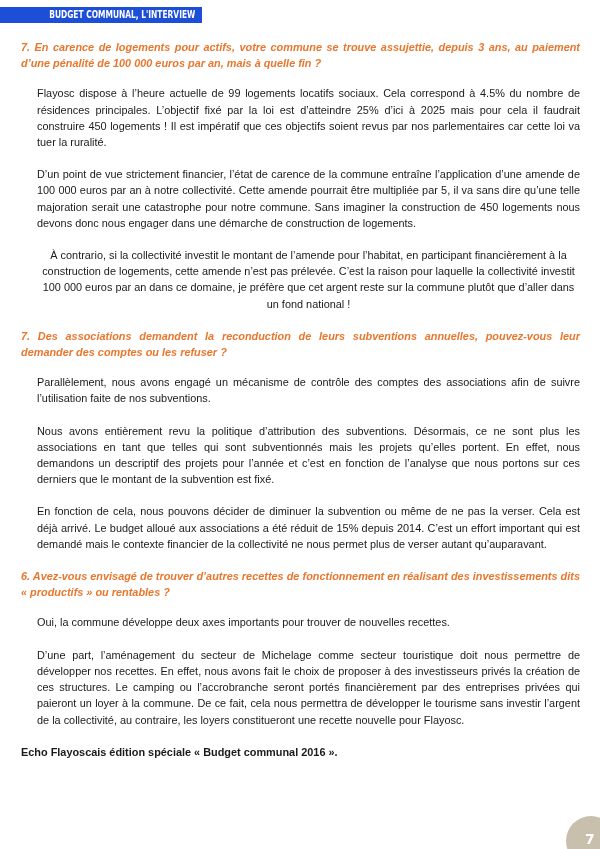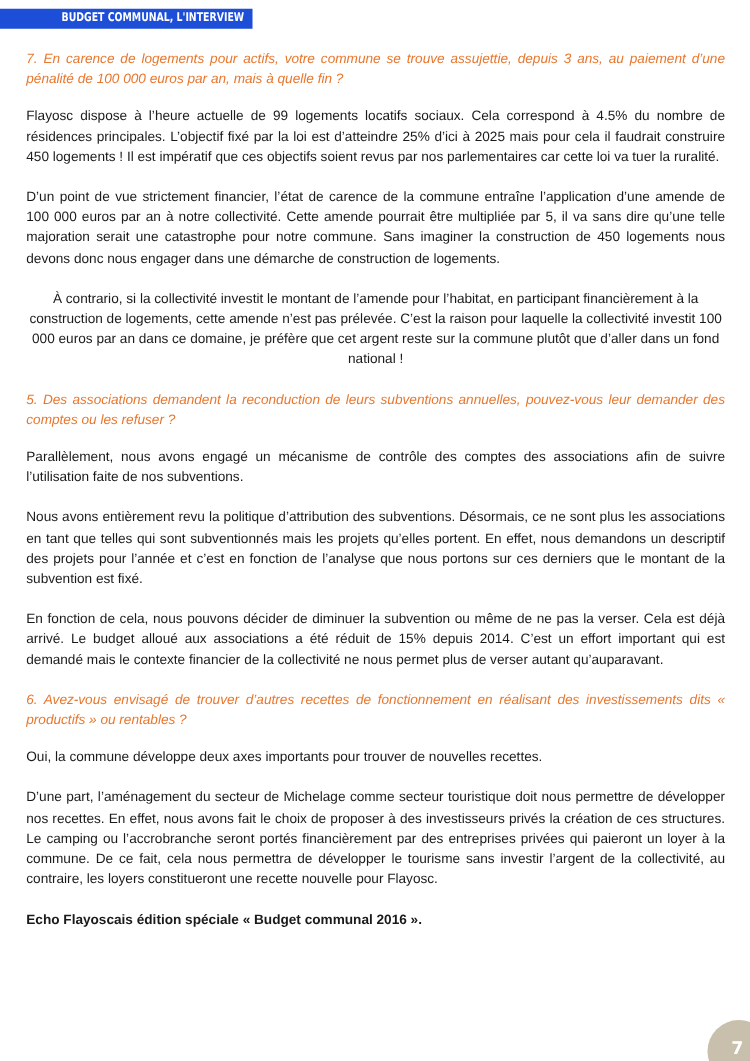--- a/index.html
+++ b/index.html
@@ -18,25 +18,25 @@
     font-family: "DejaVu Sans", sans-serif;
     font-size: 9.6px; font-weight: bold; letter-spacing: 0px;
     color: #ffffff; transform: scaleX(0.78); transform-origin: right center;
     white-space: nowrap; line-height: 14px;
   }
   .content {
     position: absolute; left: 21px; top: 39px; width: 559px;
     font-size: 10.9px; line-height: 16.2px;
   }
   .q {
-    color: #e8772e; font-weight: normal; font-style: italic;
+    color: #e8772e; font-weight: bold; font-style: italic;
     text-align: justify; margin: 0 0 14px 0;
   }
   .p {
-    text-align: justify; margin: 0 0 16px 0;
+    text-align: justify; margin: 0 0 16px 16px;
   }
   .p.left { text-align: center; }
   .sig { font-weight: bold; margin: 0; }
   .page-num {
     position: absolute; left: 566px; top: 816px; width: 50px; height: 50px;
     border-radius: 50%; background: #c8bfad;
   }
   .page-num span {
     position: absolute; left: 19px; top: 15px;
     color: #ffffff; font-weight: bold; font-size: 14px;
@@ -53,21 +53,21 @@
 <div class="content">
 
   <div>
     <p class="q">7. En carence de logements pour actifs, votre commune se trouve assujettie, depuis 3 ans, au paiement d’une pénalité de 100 000 euros par an, mais à quelle fin ?</p>
     <p class="p">Flayosc dispose à l’heure actuelle de 99 logements locatifs sociaux. Cela correspond à 4.5% du nombre de résidences principales. L’objectif fixé par la loi est d’atteindre 25% d’ici à 2025 mais pour cela il faudrait construire 450 logements ! Il est impératif que ces objectifs soient revus par nos parlementaires car cette loi va tuer la ruralité.</p>
     <p class="p">D’un point de vue strictement financier, l’état de carence de la commune entraîne l’application d’une amende de 100 000 euros par an à notre collectivité. Cette amende pourrait être multipliée par 5, il va sans dire qu’une telle majoration serait une catastrophe pour notre commune. Sans imaginer la construction de 450 logements nous devons donc nous engager dans une démarche de construction de logements.</p>
     <p class="p left">À contrario, si la collectivité investit le montant de l’amende pour l’habitat, en participant financièrement à la construction de logements, cette amende n’est pas prélevée. C’est la raison pour laquelle la collectivité investit 100 000 euros par an dans ce domaine, je préfère que cet argent reste sur la commune plutôt que d’aller dans un fond national !</p>
   </div>
 
   <div>
-    <p class="q">5. Des associations demandent la reconduction de leurs subventions annuelles, pouvez-vous leur demander des comptes ou les refuser ?</p>
+    <p class="q">7. Des associations demandent la reconduction de leurs subventions annuelles, pouvez-vous leur demander des comptes ou les refuser ?</p>
     <p class="p">Parallèlement, nous avons engagé un mécanisme de contrôle des comptes des associations afin de suivre l’utilisation faite de nos subventions.</p>
     <p class="p">Nous avons entièrement revu la politique d’attribution des subventions. Désormais, ce ne sont plus les associations en tant que telles qui sont subventionnés mais les projets qu’elles portent. En effet, nous demandons un descriptif des projets pour l’année et c’est en fonction de l’analyse que nous portons sur ces derniers que le montant de la subvention est fixé.</p>
     <p class="p">En fonction de cela, nous pouvons décider de diminuer la subvention ou même de ne pas la verser. Cela est déjà arrivé. Le budget alloué aux associations a été réduit de 15% depuis 2014. C’est un effort important qui est demandé mais le contexte financier de la collectivité ne nous permet plus de verser autant qu’auparavant.</p>
   </div>
 
   <div>
     <p class="q">6. Avez-vous envisagé de trouver d’autres recettes de fonctionnement en réalisant des investissements dits « productifs » ou rentables ?</p>
     <p class="p">Oui, la commune développe deux axes importants pour trouver de nouvelles recettes.</p>
     <p class="p">D’une part,  l’aménagement du secteur de Michelage comme secteur touristique doit nous permettre de développer nos recettes. En effet, nous avons fait le choix de proposer à des investisseurs privés la création de ces structures. Le camping ou l’accrobranche seront portés financièrement par des entreprises privées qui paieront un loyer à la commune. De ce fait, cela nous permettra de développer le tourisme sans investir l’argent de la collectivité, au contraire, les loyers constitueront une recette nouvelle pour Flayosc.</p>
   </div>

